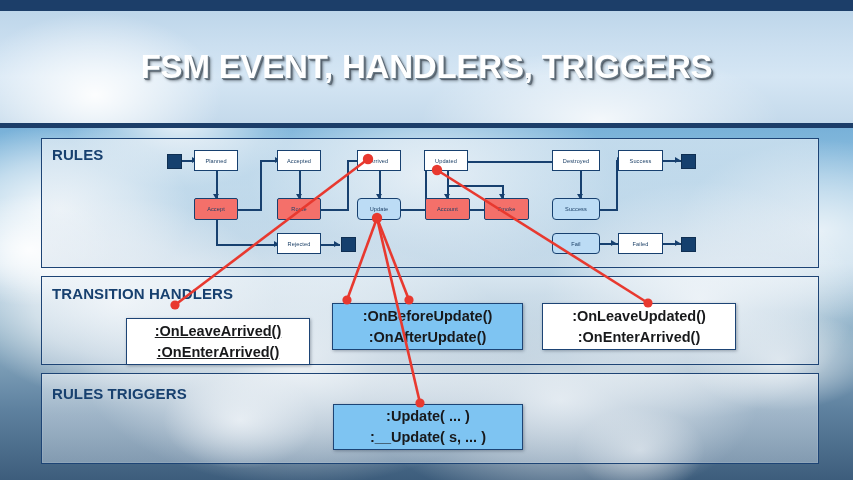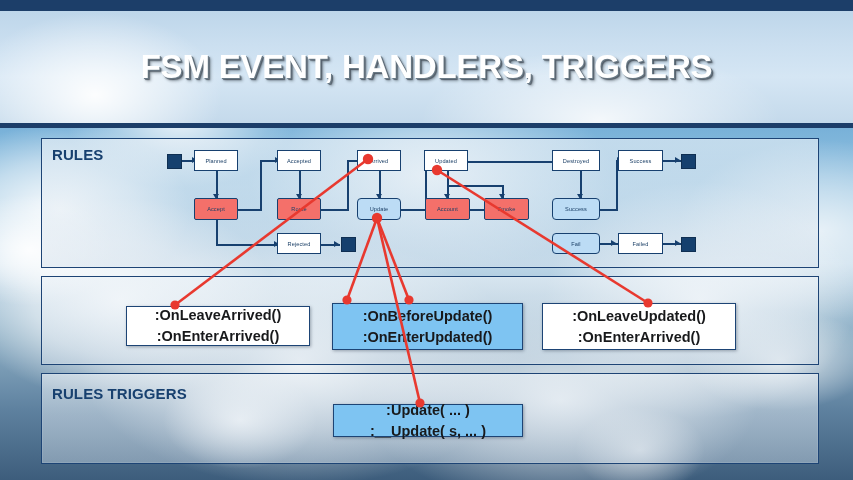--- a/index.html
+++ b/index.html
@@ -183,38 +183,39 @@
   <div class="node act-blue" style="left:552px;top:198px;width:48px;height:22px;">Success</div>
 
   <div class="node state" style="left:277px;top:233px;width:44px;height:21px;">Rejected</div>
   <div class="terminal" style="left:341px;top:237px;width:13px;height:13px;"></div>
 
   <div class="node act-blue" style="left:552px;top:233px;width:48px;height:21px;">Fail</div>
   <div class="node state" style="left:618px;top:233px;width:45px;height:21px;">Failed</div>
   <div class="terminal" style="left:681px;top:237px;width:13px;height:13px;"></div>
 
   <div class="panel" id="panel-handlers"></div>
-
-  <div class="callout white" style="left:126px;top:306px;width:184px;height:40px;">
+  <div class="panel-title" style="left:52px;top:285px;">TRANSITION HANDLERS</div>
+
+  <div class="callout white" style="left:126px;top:318px;width:184px;height:47px;text-decoration:underline;">
     <span>:OnLeaveArrived()</span>
     <span>:OnEnterArrived()</span>
   </div>
   <div class="callout blue" style="left:332px;top:303px;width:191px;height:47px;">
     <span>:OnBeforeUpdate()</span>
-    <span>:OnEnterUpdated()</span>
+    <span>:OnAfterUpdate()</span>
   </div>
   <div class="callout white" style="left:542px;top:303px;width:194px;height:47px;">
     <span>:OnLeaveUpdated()</span>
     <span>:OnEnterArrived()</span>
   </div>
 
   <div class="panel" id="panel-triggers"></div>
   <div class="panel-title" style="left:52px;top:385px;">RULES TRIGGERS</div>
 
-  <div class="callout blue" style="left:333px;top:404px;width:190px;height:33px;">
+  <div class="callout blue" style="left:333px;top:404px;width:190px;height:46px;">
     <span>:Update( ... )</span>
     <span>:__Update( s, ... )</span>
   </div>
 
   <svg id="red-layer" viewBox="0 0 853 480">
     <g stroke="#e8392f" stroke-width="2.6" fill="none">
       <line x1="368" y1="159" x2="175" y2="305"></line>
       <line x1="377" y1="218" x2="347" y2="300"></line>
       <line x1="377" y1="218" x2="409" y2="300"></line>
       <line x1="377" y1="218" x2="420" y2="403"></line>

